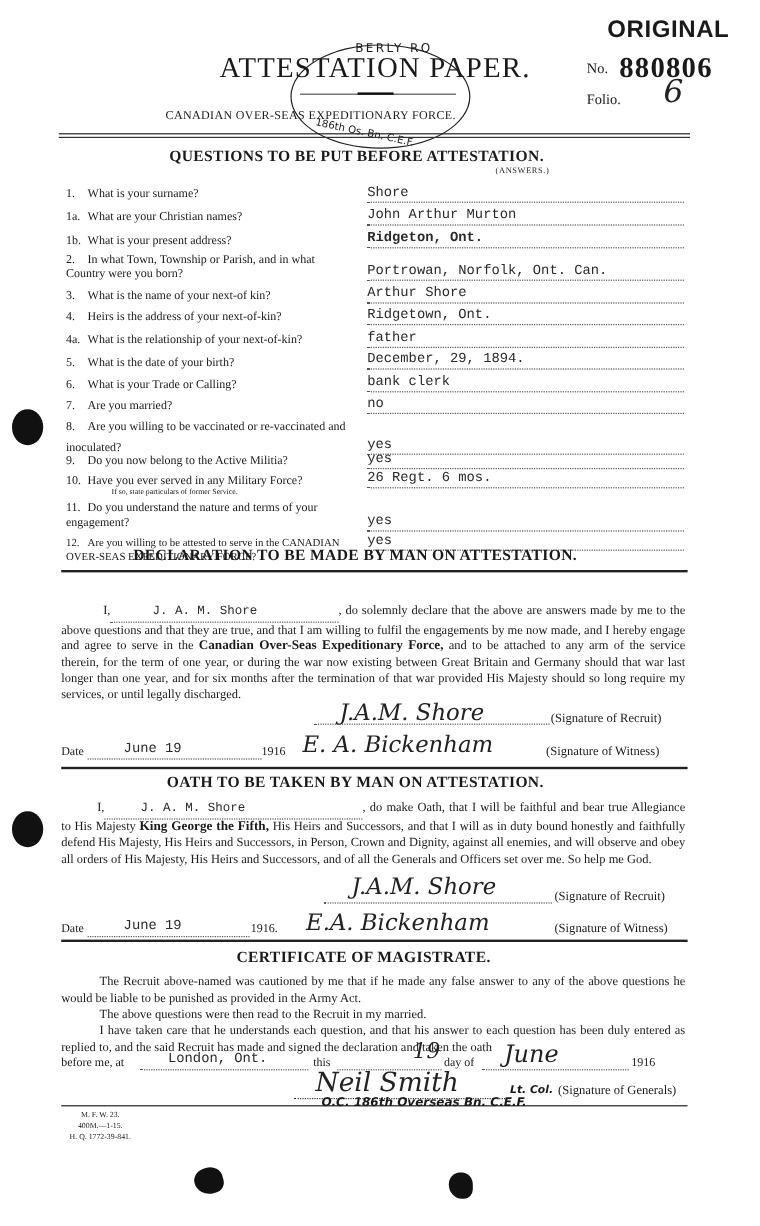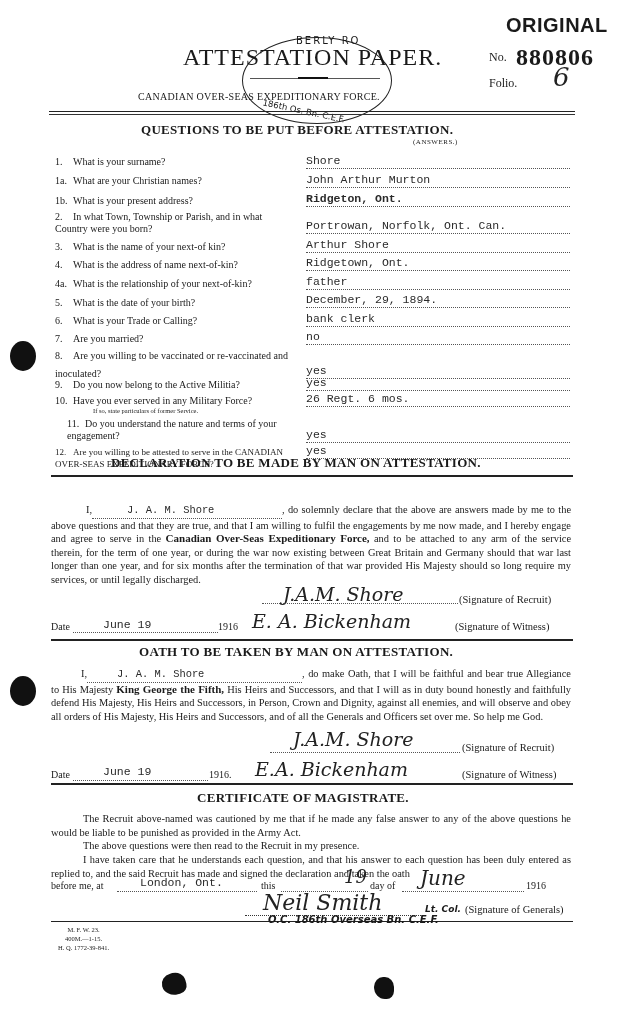--- a/index.html
+++ b/index.html
@@ -77,21 +77,21 @@
 
 <div class="abs q" style="top:195px;"><span class="qnum">1b.</span><span>What is your present address?</span></div>
 <div class="abs ans mono" style="top:192px; font-weight:bold;">Ridgeton, Ont.</div>
 
 <div class="abs q" style="top:211px; width:240px;"><span class="qnum">2.</span><span>In what Town, Township or Parish, and in what Country were you born?</span></div>
 <div class="abs ans mono" style="top:219px;">Portrowan, Norfolk, Ont. Can.</div>
 
 <div class="abs q" style="top:241px;"><span class="qnum">3.</span><span>What is the name of your next-of kin?</span></div>
 <div class="abs ans mono" style="top:238px;">Arthur Shore</div>
 
-<div class="abs q" style="top:259px;"><span class="qnum">4.</span><span>What is the address of name next-of-kin?</span></div>
+<div class="abs q" style="top:259px;"><span class="qnum">4.</span><span>Heirs is the address of your next-of-kin?</span></div>
 <div class="abs ans mono" style="top:256px;">Ridgetown, Ont.</div>
 
 <div class="abs q" style="top:278px;"><span class="qnum">4a.</span><span>What is the relationship of your next-of-kin?</span></div>
 <div class="abs ans mono" style="top:275px;">father</div>
 
 <div class="abs q" style="top:297px;"><span class="qnum">5.</span><span>What is the date of your birth?</span></div>
 <div class="abs ans mono" style="top:293px;">December, 29, 1894.</div>
 
 <div class="abs q" style="top:315px;"><span class="qnum">6.</span><span>What is your Trade or Calling?</span></div>
 <div class="abs ans mono" style="top:312px;">bank clerk</div>
@@ -103,21 +103,21 @@
 <div class="abs q" style="top:347px; line-height:18px; width:240px;"><span class="qnum">8.</span><span>Are you willing to be vaccinated or re-vaccinated and inoculated?</span></div>
 <div class="abs ans mono" style="top:364px;">yes</div>
 
 <div class="abs q" style="top:379px;"><span class="qnum">9.</span><span>Do you now belong to the Active Militia?</span></div>
 <div class="abs ans mono" style="top:376px;">yes</div>
 
 <div class="abs q" style="top:395px;"><span class="qnum">10.</span><span>Have you ever served in any Military Force?</span></div>
 <div class="abs" style="left:93px; top:407px; font-size:6.5px;">If so, state particulars of former Service.</div>
 <div class="abs ans mono" style="top:392px;">26 Regt. 6 mos.</div>
 
-<div class="abs q" style="top:418px;margin-left:12px;"><span class="qnum">11.</span><span>Do you understand the nature and terms of your engagement?</span></div>
+<div class="abs q" style="top:418px;"><span class="qnum">11.</span><span>Do you understand the nature and terms of your engagement?</span></div>
 <div class="abs ans mono" style="top:428px;">yes</div>
 
 <div class="abs q" style="top:446px; font-size:9px;"><span class="qnum">12.</span><span>Are you willing to be attested to serve in the CANADIAN OVER-SEAS EXPEDITIONARY FORCE?</span></div>
 <div class="abs ans mono" style="top:444px;">yes</div>
 
 <div class="abs rule" style="left:51px; top:475px; width:522px; border-top-width:2px;"></div>
 
 <div class="abs section-title" style="left:111px; top:455px;">DECLARATION TO BE MADE BY MAN ON ATTESTATION.</div>
 <div class="abs body-text" style="top:503px; text-indent:35px;">
   <span>I,</span><span class="fill mono" style="width:190px;">J. A. M. Shore</span><span>, do solemnly declare that the above are answers made by me to the above questions and that they are true, and that I am willing to fulfil the engagements by me now made, and I hereby engage and agree to serve in the </span><b>Canadian Over-Seas Expeditionary Force,</b><span> and to be attached to any arm of the service therein, for the term of one year, or during the war now existing between Great Britain and Germany should that war last longer than one year, and for six months after the termination of that war provided His Majesty should so long require my services, or until legally discharged.</span>
@@ -148,21 +148,21 @@
 <div class="abs sig-line" style="left:73px; top:780px; width:135px;"></div>
 <div class="abs mono" style="left:103px; top:765px; font-size:11.5px;">June 19</div>
 <div class="abs date-label" style="left:209px; top:769px;">1916.</div>
 <div class="abs hand" style="left:255px; top:758px; font-size:19px;">E.A. Bickenham</div>
 <div class="abs sig-label" style="left:462px; top:769px;">(Signature of Witness)</div>
 
 <div class="abs rule" style="left:51px; top:783px; width:522px; border-top-width:2px;"></div>
 
 <div class="abs section-title" style="left:197px; top:790px;">CERTIFICATE OF MAGISTRATE.</div>
 <div class="abs body-text" style="top:812px; text-indent:32px;">The Recruit above-named was cautioned by me that if he made any false answer to any of the above questions he would be liable to be punished as provided in the Army Act.</div>
-<div class="abs body-text" style="top:839px; text-indent:32px;">The above questions were then read to the Recruit in my presence.</div>
+<div class="abs body-text" style="top:839px; text-indent:32px;">The above questions were then read to the Recruit in my married.</div>
 <div class="abs body-text" style="top:853px; text-indent:32px;">I have taken care that he understands each question, and that his answer to each question has been duly entered as replied to, and the said Recruit has made and signed the declaration and taken the oath</div>
 
 <div class="abs date-label" style="left:51px; top:880px;">before me, at</div>
 <div class="abs sig-line" style="left:117px; top:891px; width:140px;"></div>
 <div class="abs mono" style="left:118px; top:876px; font-size:11.5px;margin-left:22px;">London, Ont.</div>
 <div class="abs date-label" style="left:261px; top:880px;">this</div>
 <div class="abs sig-line" style="left:281px; top:891px; width:87px;"></div>
 <div class="abs hand" style="left:305px; top:866px; font-size:18px;margin-left:39px;">19</div>
 <div class="abs date-label" style="left:370px; top:880px;">day of</div>
 <div class="abs sig-line" style="left:402px; top:891px; width:122px;"></div>

